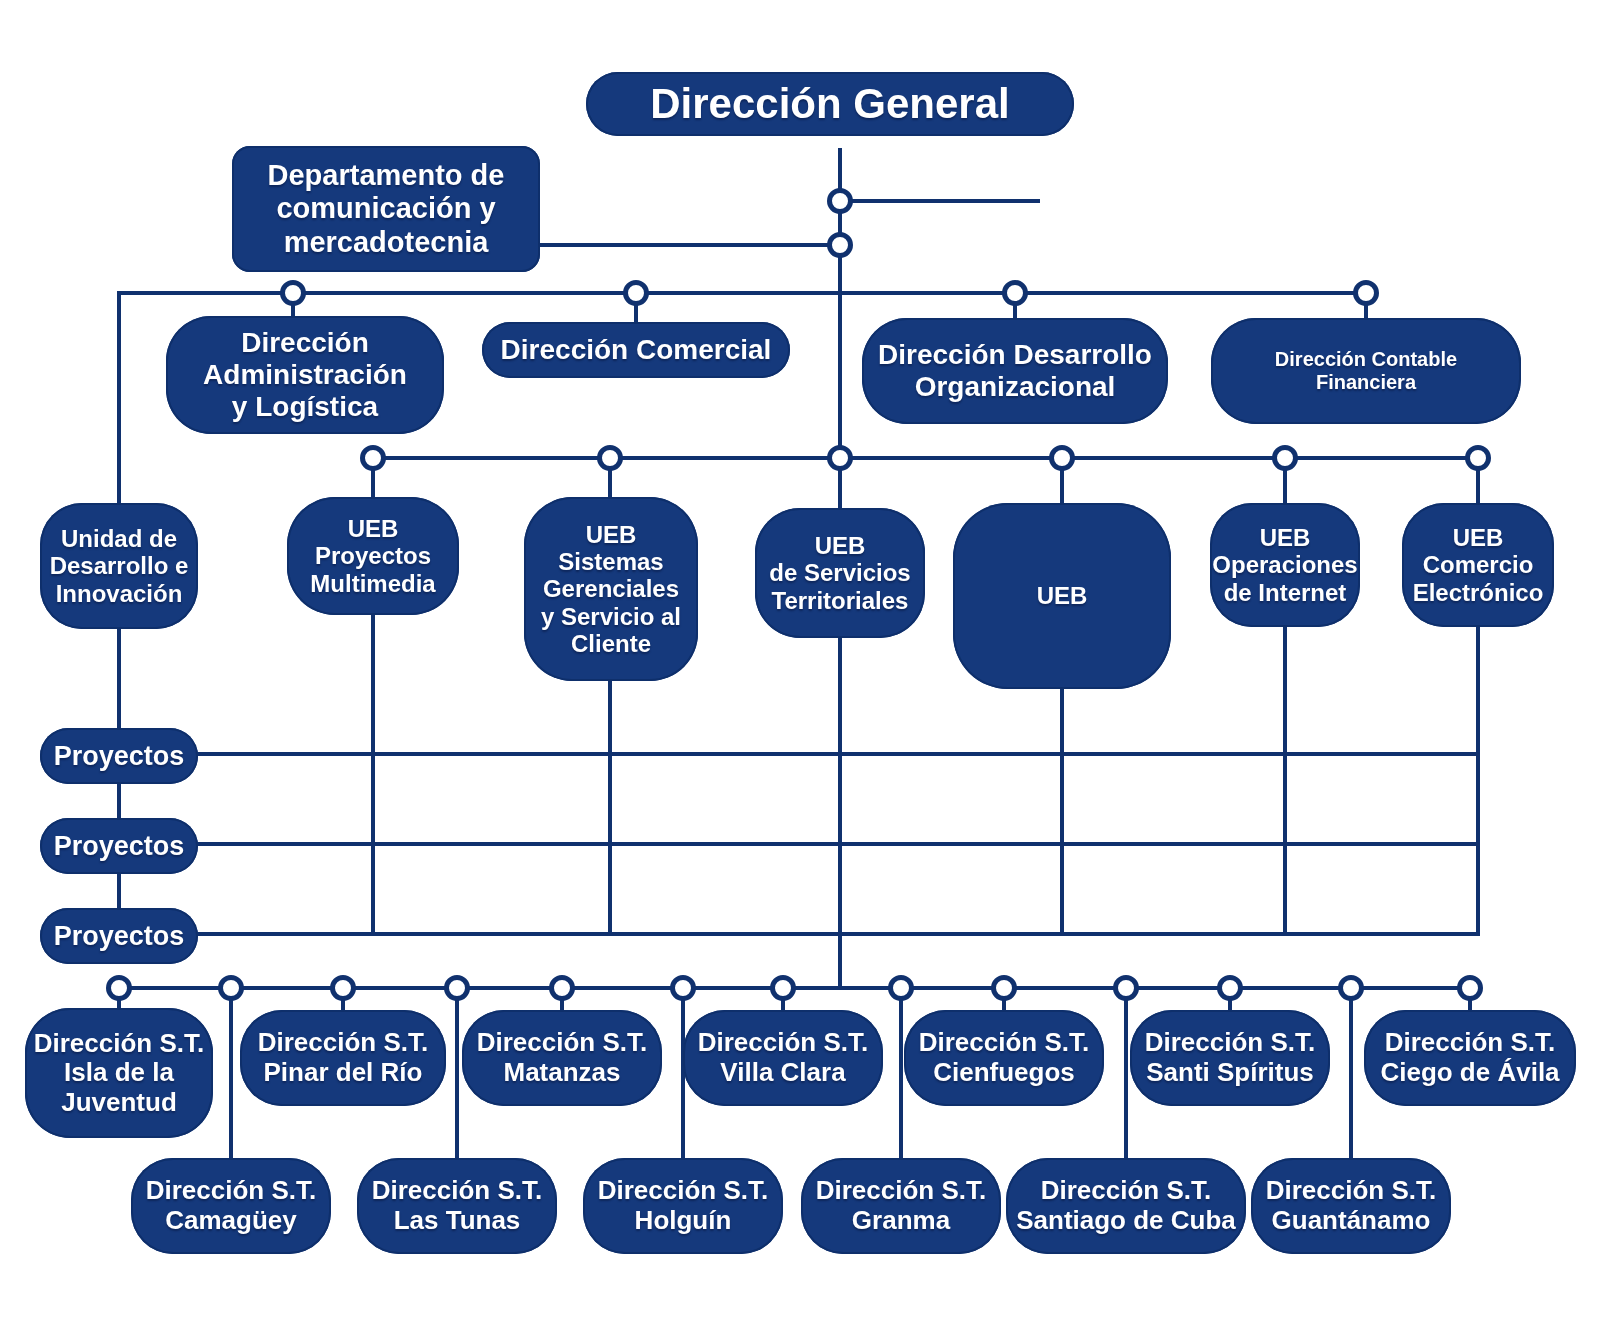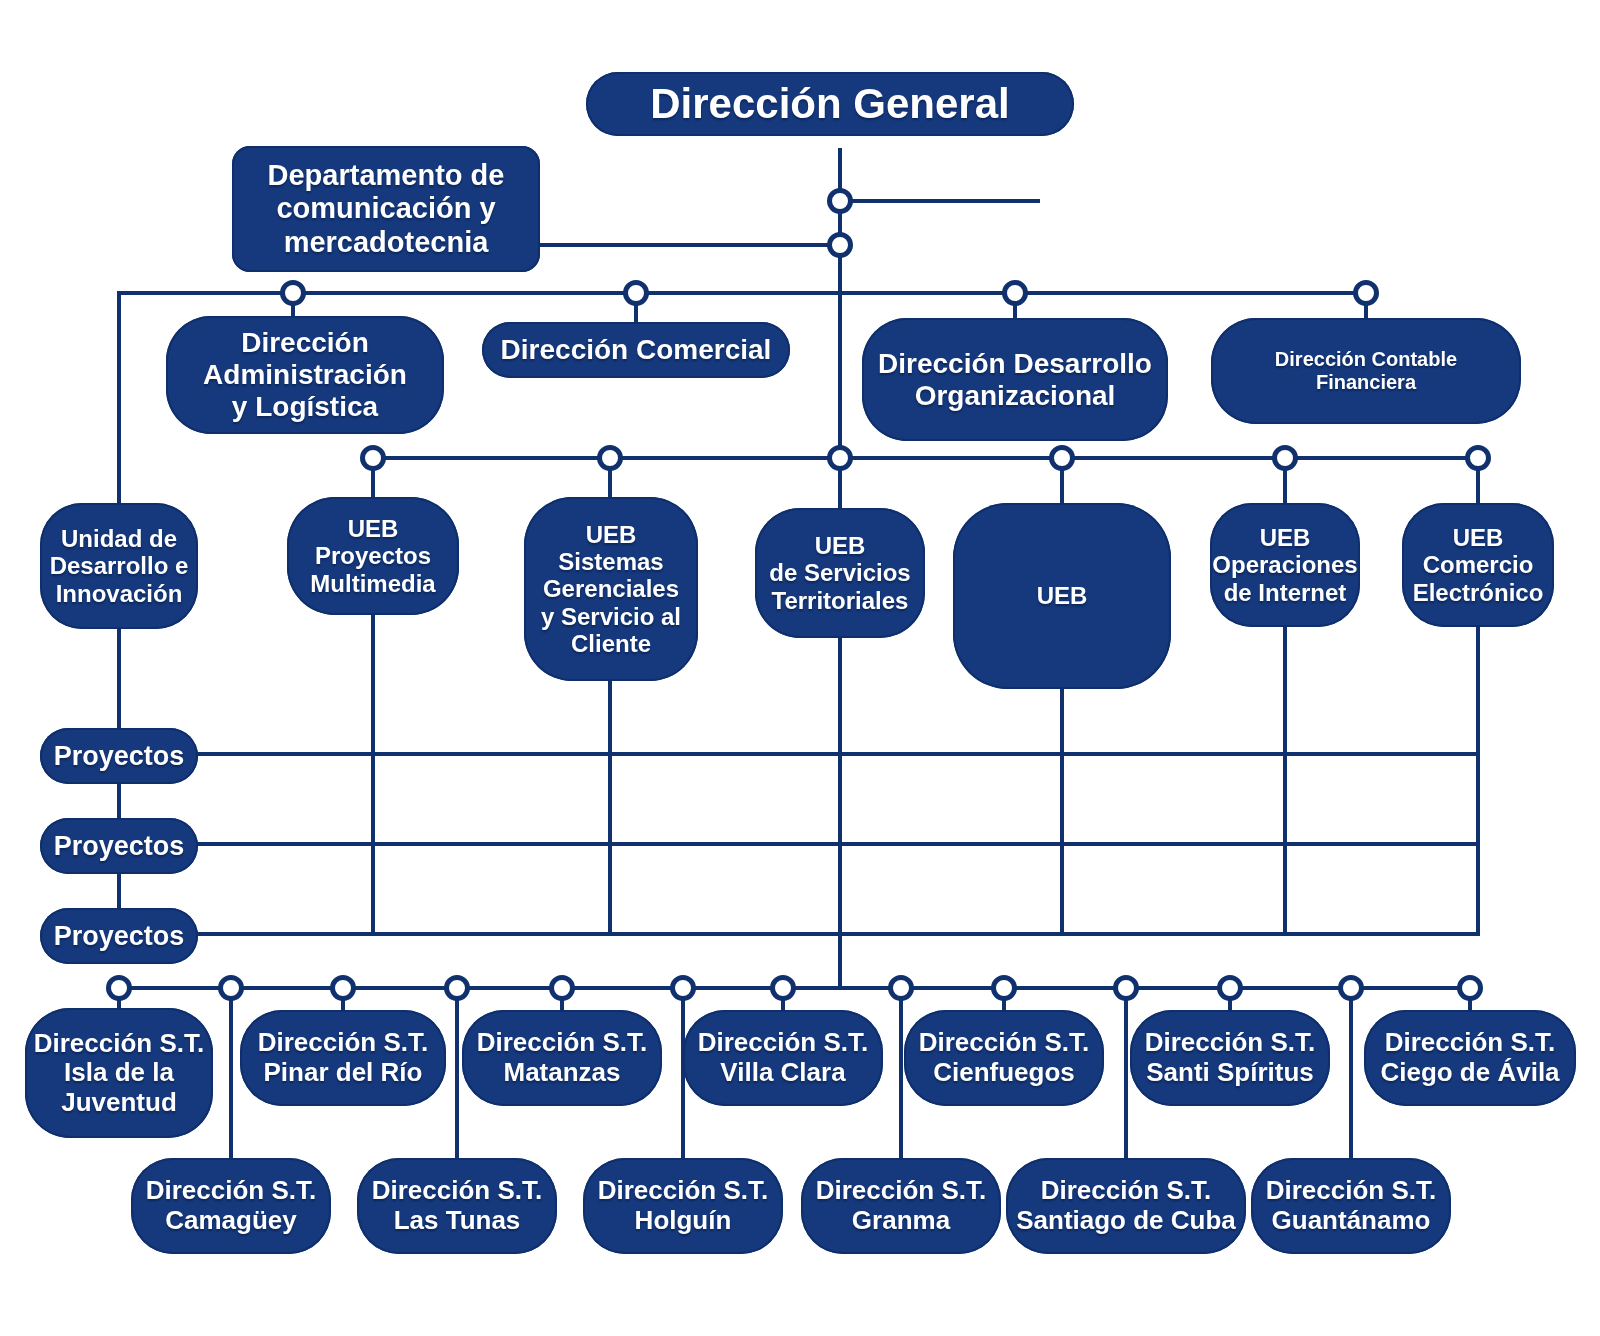--- a/index.html
+++ b/index.html
@@ -75,21 +75,21 @@
 comunicación y
 mercadotecnia</div>
 
 
   <div class="node" style="left:154px;top:316px;width:278px;height:118px;border-radius:45px;font-size:28px;margin-left:12px;">Dirección
 Administración
 y Logística</div>
 
   <div class="node" style="left:482px;top:322px;width:308px;height:56px;border-radius:37px;font-size:28px;">Dirección Comercial</div>
 
-  <div class="node" style="left:862px;top:318px;width:306px;height:123px;border-radius:45px;font-size:28px;">Dirección Desarrollo
+  <div class="node" style="left:862px;top:318px;width:306px;height:106px;border-radius:45px;font-size:28px;">Dirección Desarrollo
 Organizacional</div>
 
   <div class="node" style="left:1211px;top:318px;width:310px;height:106px;border-radius:45px;font-size:20px;">Dirección Contable
 Financiera</div>
 
   <div class="node" style="left:40px;top:503px;width:158px;height:126px;border-radius:42px;font-size:24px;">Unidad de
 Desarrollo e
 Innovación</div>
 
   <div class="node" style="left:287px;top:497px;width:172px;height:118px;border-radius:48px;font-size:24px;">UEB

